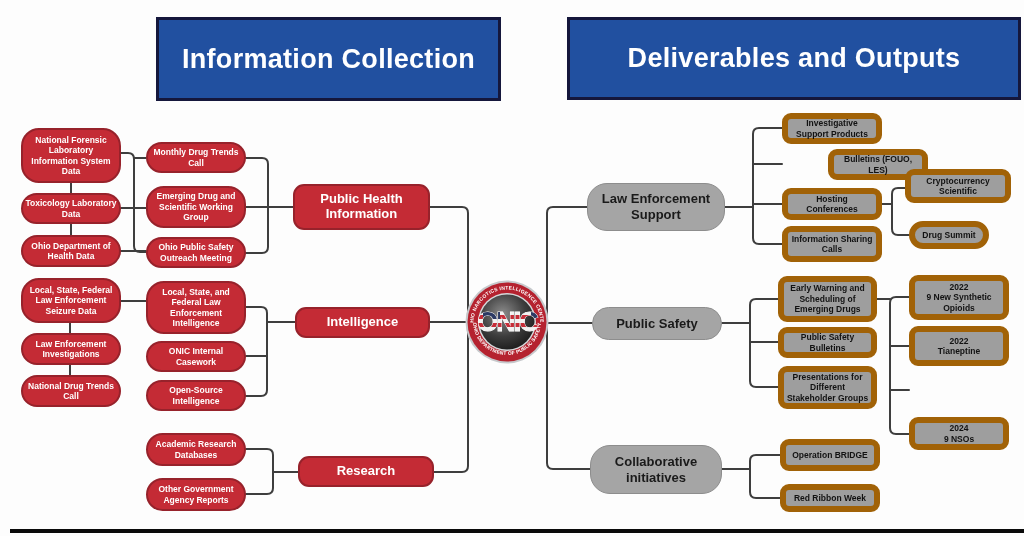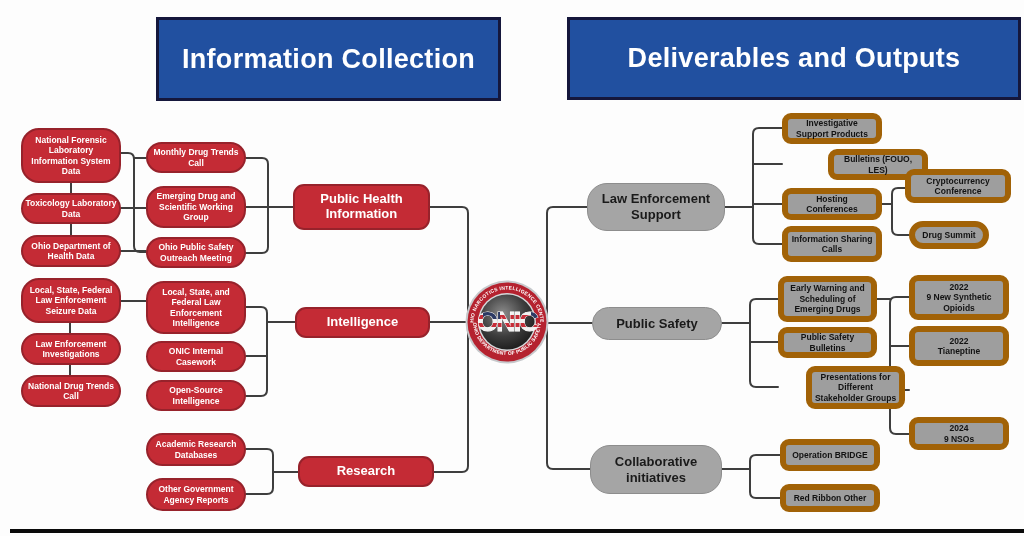--- a/index.html
+++ b/index.html
@@ -153,31 +153,31 @@
 
   <div class="node gmid" style="left:587px;top:183px;width:138px;height:48px;">Law Enforcement Support</div>
   <div class="node gmid" style="left:592px;top:307px;width:130px;height:33px;">Public Safety</div>
   <div class="node gmid" style="left:590px;top:445px;width:132px;height:49px;">Collaborative initiatives</div>
 
   <div class="node gleaf" style="left:782px;top:113px;width:100px;height:31px;">Investigative Support Products</div>
   <div class="node gleaf" style="left:782px;top:149px;width:100px;height:31px;margin-left:46px;">Bulletins (FOUO, LES)</div>
   <div class="node gleaf" style="left:782px;top:188px;width:100px;height:32px;">Hosting Conferences</div>
   <div class="node gleaf" style="left:782px;top:226px;width:100px;height:36px;">Information Sharing Calls</div>
 
-  <div class="node gleaf" style="left:905px;top:169px;width:106px;height:34px;">Cryptocurrency Conference</div>
+  <div class="node gleaf" style="left:905px;top:169px;width:106px;height:34px;">Cryptocurrency Scientific</div>
   <div class="node gleaf" style="left:909px;top:221px;width:80px;height:28px;border-radius:14px;">Drug Summit</div>
 
   <div class="node gleaf" style="left:778px;top:276px;width:99px;height:46px;">Early Warning and Scheduling of Emerging Drugs</div>
   <div class="node gleaf" style="left:778px;top:327px;width:99px;height:31px;">Public Safety Bulletins</div>
-  <div class="node gleaf" style="left:778px;top:366px;width:99px;height:43px;margin-left:28px;">Presentations for Different Stakeholder Groups</div>
+  <div class="node gleaf" style="left:778px;top:366px;width:99px;height:43px;">Presentations for Different Stakeholder Groups</div>
 
   <div class="node gleaf" style="left:909px;top:275px;width:100px;height:45px;">2022
 9 New Synthetic Opioids</div>
   <div class="node gleaf" style="left:909px;top:326px;width:100px;height:40px;">2022
 Tianeptine</div>
   <div class="node gleaf" style="left:909px;top:417px;width:100px;height:33px;">2024
 9 NSOs</div>
 
   <div class="node gleaf" style="left:780px;top:439px;width:100px;height:32px;">Operation BRIDGE</div>
-  <div class="node gleaf" style="left:780px;top:484px;width:100px;height:28px;">Red Ribbon Other</div>
+  <div class="node gleaf" style="left:780px;top:484px;width:100px;height:28px;">Red Ribbon Week</div>
 
   <div class="bottom-bar" style="left:10px;top:529px;width:1014px;height:4px;"></div>
 </div>
 
 </body></html>

